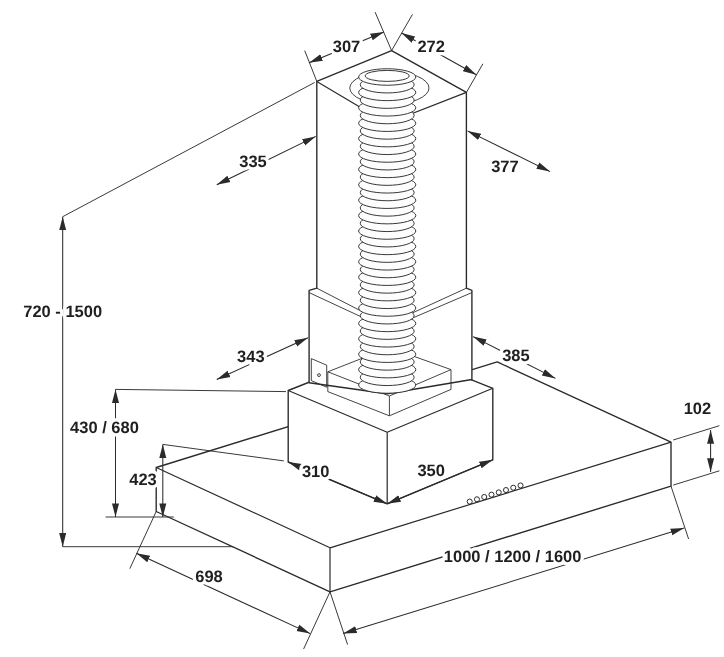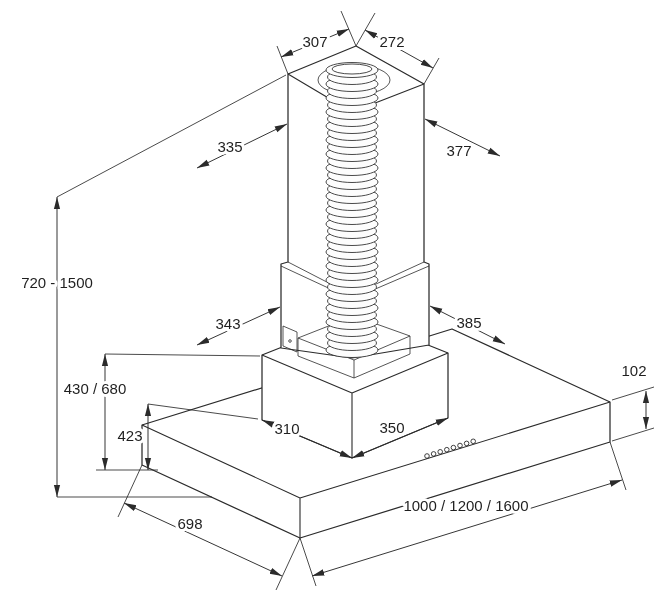--- a/index.html
+++ b/index.html
@@ -1,19 +1,19 @@
 <!DOCTYPE html>
 <html><head>
 <meta charset="utf-8">
 <title>Diagram</title>
 <style>
   html,body { margin:0; padding:0; background:#ffffff; }
   .stage {
     width:658px; height:597px; position:relative; background:#ffffff;
-    font-family:"Liberation Sans", sans-serif; overflow:hidden;
+    font-family:"Liberation Sans", sans-serif; overflow:hidden;font-weight:bold;
   }
   svg { display:block; }
   svg text {
     font-family:"Liberation Sans", sans-serif;
     font-size:15px; fill:#1f1f1f; text-anchor:middle;
   }
   .halo { paint-order: stroke fill; stroke:#ffffff; stroke-width:6px; stroke-linejoin:round; }
   .obj  { fill:#ffffff; stroke:#2b2b2b; stroke-width:1.25; stroke-linejoin:round; }
   .edge { fill:none; stroke:#2b2b2b; stroke-width:1.1; stroke-linejoin:round; }
   .thin { fill:none; stroke:#2b2b2b; stroke-width:0.8; }

